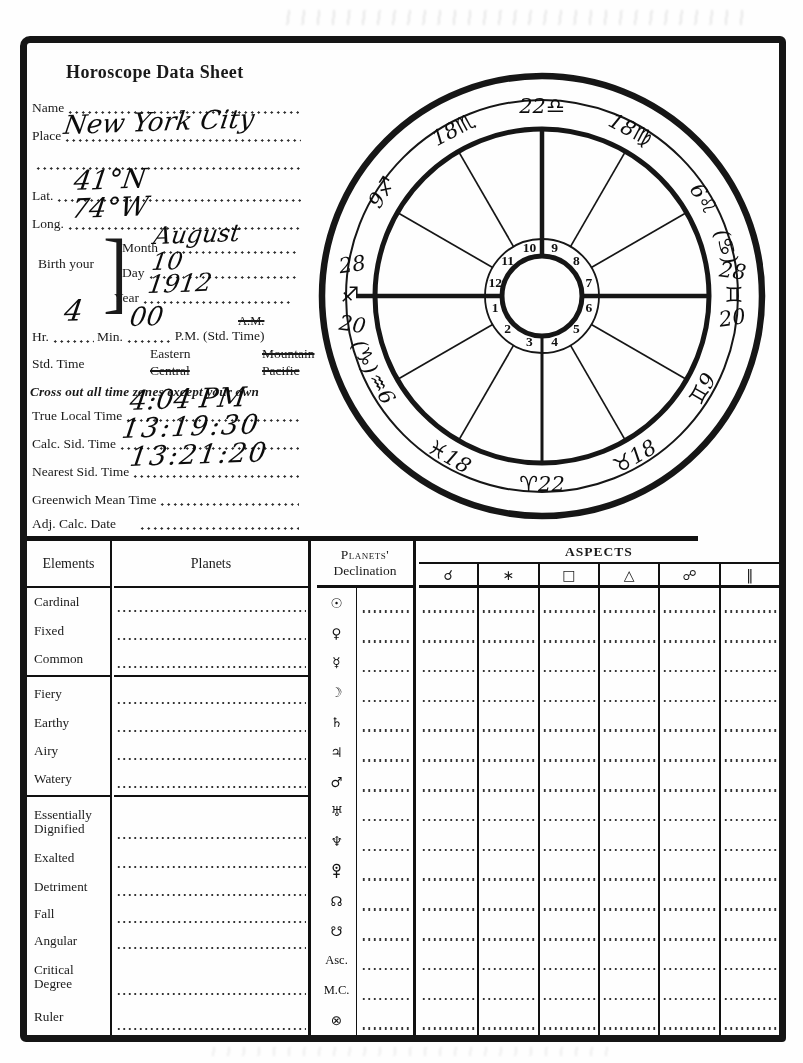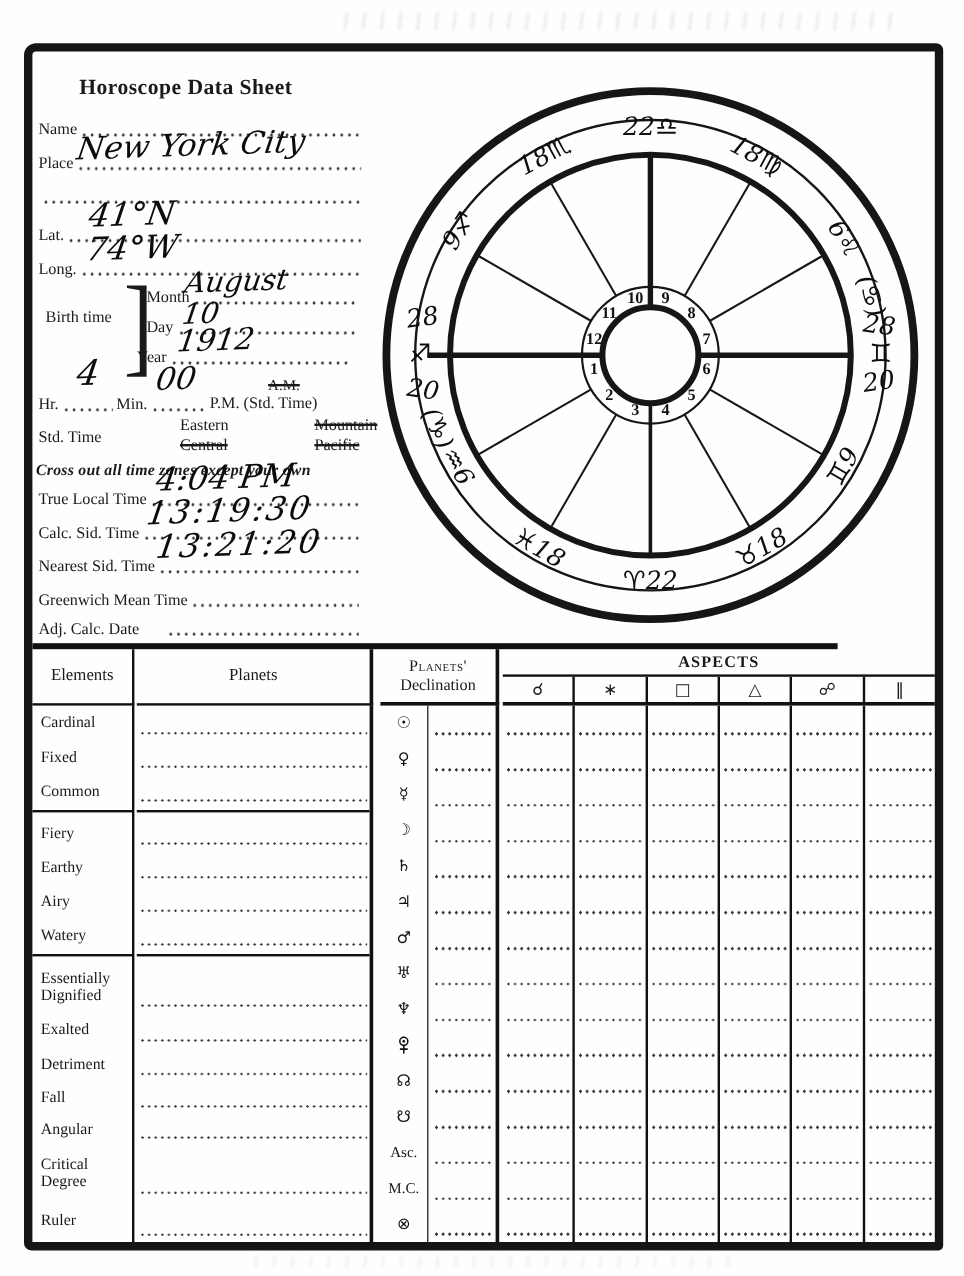--- a/index.html
+++ b/index.html
@@ -12,21 +12,21 @@
   .title{position:absolute;left:66px;top:62px;font-size:18px;font-weight:700;letter-spacing:.4px;}
   
   .frow{position:absolute;display:flex;align-items:flex-end;font-size:13.5px;line-height:1;height:17px;}
   .lab{white-space:nowrap;padding-bottom:1px;}
   .lead{flex:1;height:12px;margin:0 3px;background-image:radial-gradient(circle,#2e2e2e 1.05px,transparent 1.35px);
         background-size:6.5px 3px;background-repeat:repeat-x;background-position:left bottom 1px;}
   .lead.fixed{flex:none;}
   .hw{position:absolute;font-family:"DejaVu Serif","DejaVu Sans",serif;font-style:italic;
       white-space:nowrap;color:#0c0c0c;transform:skewX(-10deg) rotate(-2deg);transform-origin:left bottom;}
   .xout{text-decoration:line-through;text-decoration-thickness:2.2px;}
-  .ampm{display:flex;flex-direction:column;align-items:center;line-height:1.1;margin-top:32px;}
+  .ampm{display:flex;flex-direction:column;align-items:flex-end;line-height:1.1;margin-top:32px;}
   .ampm .am{font-size:12.5px;margin-left:34px;}
   .tznote{position:absolute;font-style:italic;font-weight:700;font-size:13.2px;letter-spacing:.2px;}
   .zone{position:absolute;font-size:13.5px;margin-left:30px;}
   .bracket{position:absolute;font-size:92px;line-height:.86;font-weight:400;transform:scaleX(.8);}
   
   .wheel-svg{position:absolute;left:310px;top:64px;}
   .hw-svg{font-family:"DejaVu Serif","DejaVu Sans",serif;font-style:italic;font-size:21px;fill:#0d0d0d;}
   .housenum{font-family:"Liberation Serif",serif;font-size:13.5px;font-weight:600;fill:#111;}
   
   .dtable{position:absolute;left:27px;top:536px;width:671px;height:499px;box-sizing:border-box;
@@ -95,21 +95,21 @@
       <span class="lead"></span>
   </div>
   <span class="hw" style="left:72px;top:165px;font-size:27px;">41°N</span>
 
   <div class="frow" style="left:32px;top:214px;width:272px;">
     <span class="lab">Long.</span>
       <span class="lead"></span>
   </div>
   <span class="hw" style="left:70px;top:193px;font-size:27px;">74°W</span>
 
-  <div style="position:absolute;left:38px;top:256px;font-size:13.5px;">Birth time</div>
+  <div style="position:absolute;left:38px;top:256px;font-size:13.5px;">Birth your</div>
   <div class="bracket" style="left:100px;top:232px;">]</div>
   <div class="frow" style="left:122px;top:238px;width:180px;">
     <span class="lab">Month</span>
       <span class="lead"></span>
   </div>
   <span class="hw" style="left:152px;top:222px;font-size:24px;">August</span>
   <div class="frow" style="left:122px;top:263px;width:180px;">
     <span class="lab">Day</span>
       <span class="lead"></span>
   </div>

